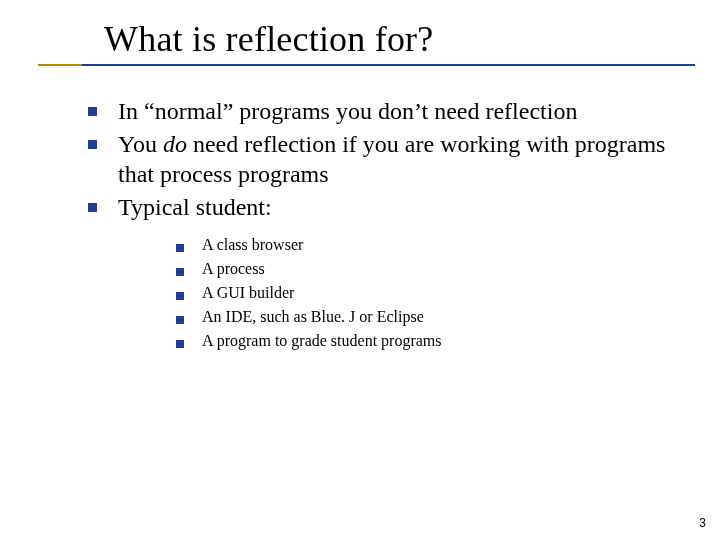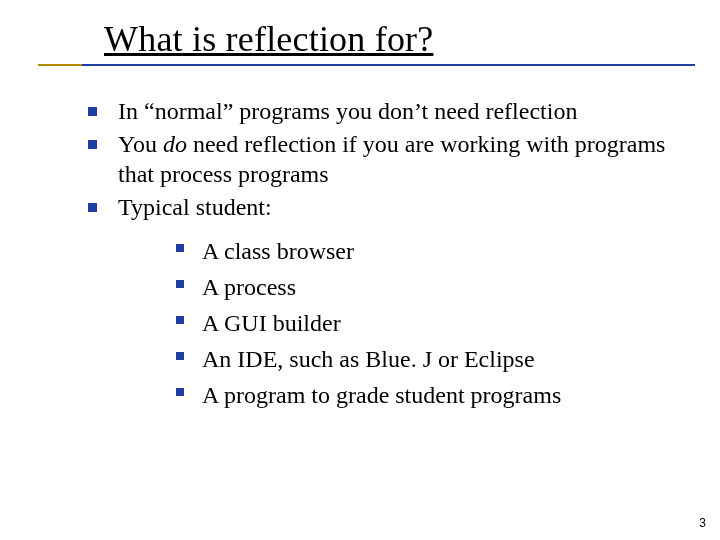--- a/index.html
+++ b/index.html
@@ -16,21 +16,20 @@
     position: relative;
     width: 720px;
     height: 540px;
     box-sizing: border-box;
   }
   .title-wrap {
     position: absolute;
     left: 38px;
     top: 18px;
     right: 25px;
-    text-decoration: underline;
   }
   .title {
     font-size: 36px;
     font-weight: normal;
     letter-spacing: 0.2px;
     padding-left: 66px;
     padding-bottom: 2px;
   }
   .title-underline {
     margin-top: 2px;
@@ -66,21 +65,21 @@
     height: 9px;
     background: #1f3f9e;
   }
   ul.level2 {
     list-style: none;
     margin: 10px 0 0 0;
     padding: 0 0 0 54px;
   }
   ul.level2 > li {
     position: relative;
-    font-size: 24px;
+    font-size: 16px;
     line-height: 1.5;
     padding-left: 30px;
     margin-bottom: 0px;
   }
   ul.level2 > li::before {
     content: "";
     position: absolute;
     left: 4px;
     top: 11px;
     width: 8px;

